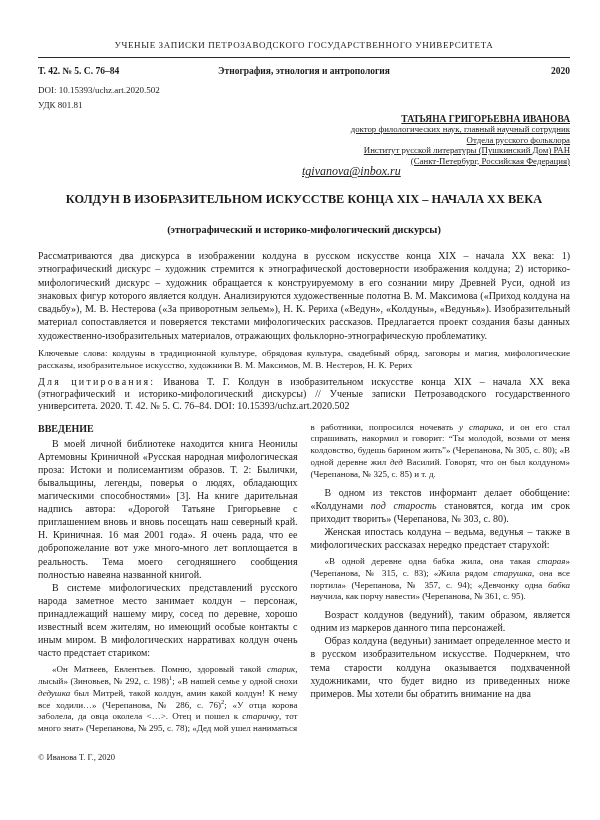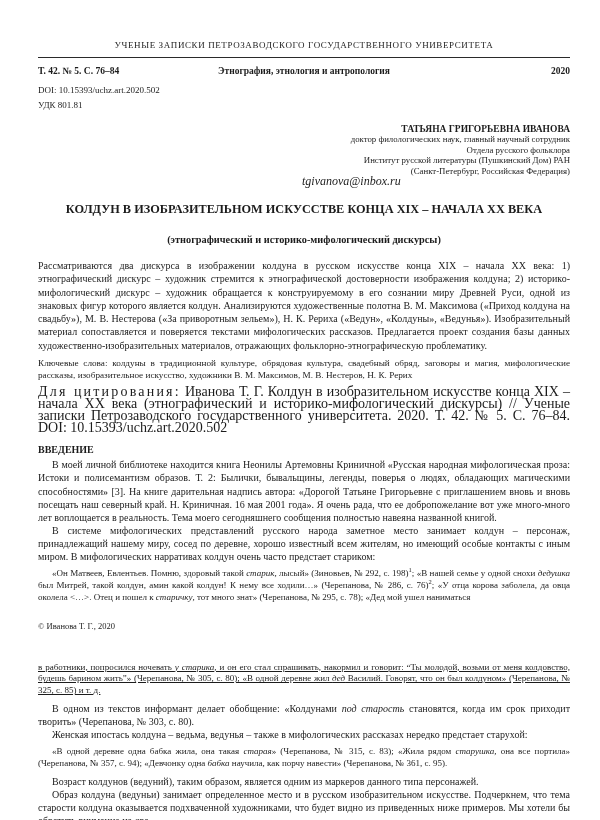--- a/index.html
+++ b/index.html
@@ -18,42 +18,42 @@
   }
   .head-rule{border:0;border-top:1px solid #2a2a2a;margin:7px 0 0 0;}
   .info-row{position:relative;margin-top:8px;font-weight:bold;font-size:9.5px;height:12px;}
   .info-left{position:absolute;left:0;top:0;}
   .info-center{position:absolute;left:0;right:0;top:0;text-align:center;}
   .info-right{position:absolute;right:0;top:0;}
   .doi-line{font-size:9px;margin-top:7px;}
   .udc-line{font-size:9px;margin-top:5px;}
 
   
-  .author-block{margin:14px 0 0 264px;}
+  .author-block{margin:4px 0 0 264px;text-decoration:underline;}
   .author-name{font-weight:bold;font-size:9.5px;text-align:right;white-space:nowrap;}
   .author-line{font-size:8.8px;line-height:10.6px;text-align:right;}
   .author-email{font-size:12px;line-height:10.6px;font-style:italic;}
 
   
   .article-title{margin-top:15px;text-align:center;font-weight:bold;font-size:12.3px;line-height:15px;}
   .article-subtitle{text-align:center;font-weight:bold;font-size:10.3px;line-height:13px;margin-top:16px;}
 
   
   .abstract{margin-top:13px;font-size:10px;line-height:13.3px;text-align:justify;}
   .keywords{margin-top:6px;font-size:9.2px;line-height:11.7px;text-align:justify;}
-  .citation{margin-top:5px;font-size:14px;line-height:11.7px;text-align:justify;}
+  .citation{margin-top:5px;font-size:10px;line-height:11.7px;text-align:justify;}
   .cite-label{letter-spacing:2.2px;}
 
   
-  .columns{display:flex;gap:13px;margin-top:10px;flex-direction:column;}
+  .columns{display:flex;gap:13px;margin-top:10px;}
   .col{flex:1;min-width:0;font-size:10px;line-height:13.1px;text-align:justify;}
   .col-heading{font-weight:bold;font-size:10px;margin:0 0 2px 0;text-align:left;}
   .col p{margin:0;text-indent:14px;}
   .quote{font-size:9px;line-height:11.8px;margin:5px 0;}
-  .quote.cont{margin-top:16px;text-decoration:underline;}
+  .quote.cont{margin-top:0;}
   .quote.cont p{text-indent:0;}
   .col sup{font-size:6.5px;line-height:0;}
   .copyright{font-size:8.5px;margin-top:16px;text-align:left;text-indent:0;}
 </style>
 </head>
 <body>
 
 <div class="page">
 
   <div class="running-head">УЧЕНЫЕ ЗАПИСКИ ПЕТРОЗАВОДСКОГО ГОСУДАРСТВЕННОГО УНИВЕРСИТЕТА</div>

